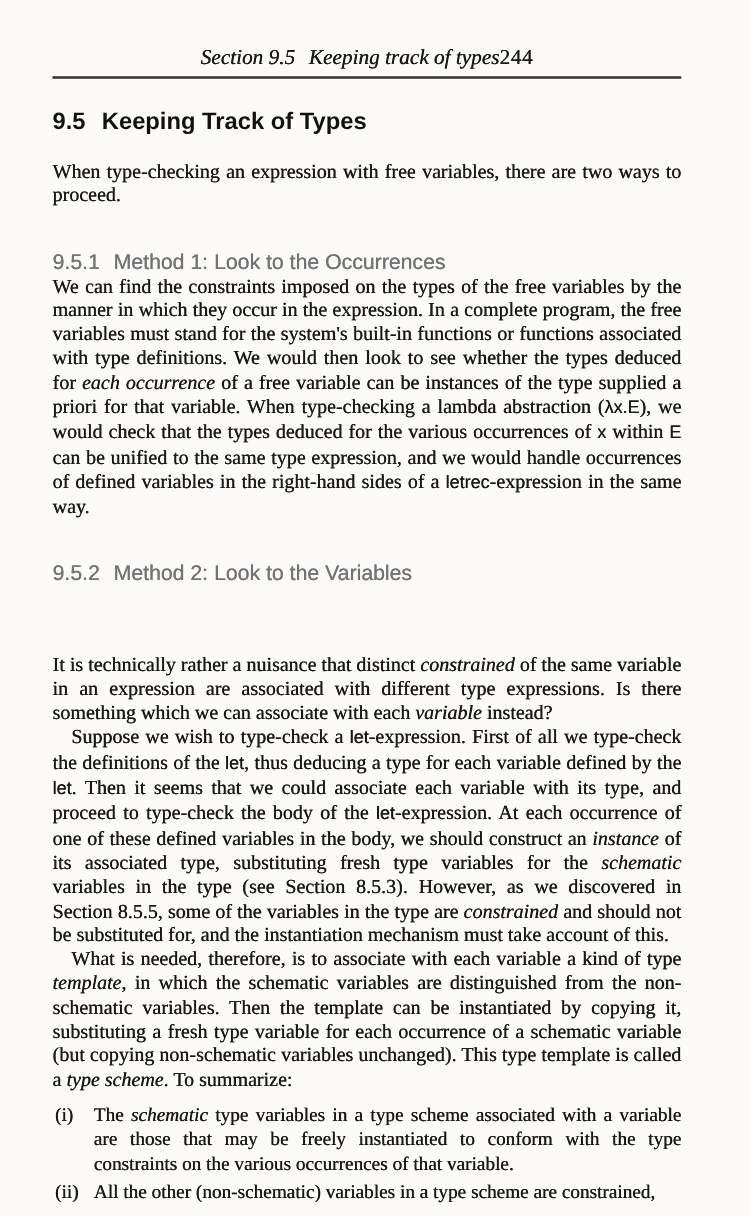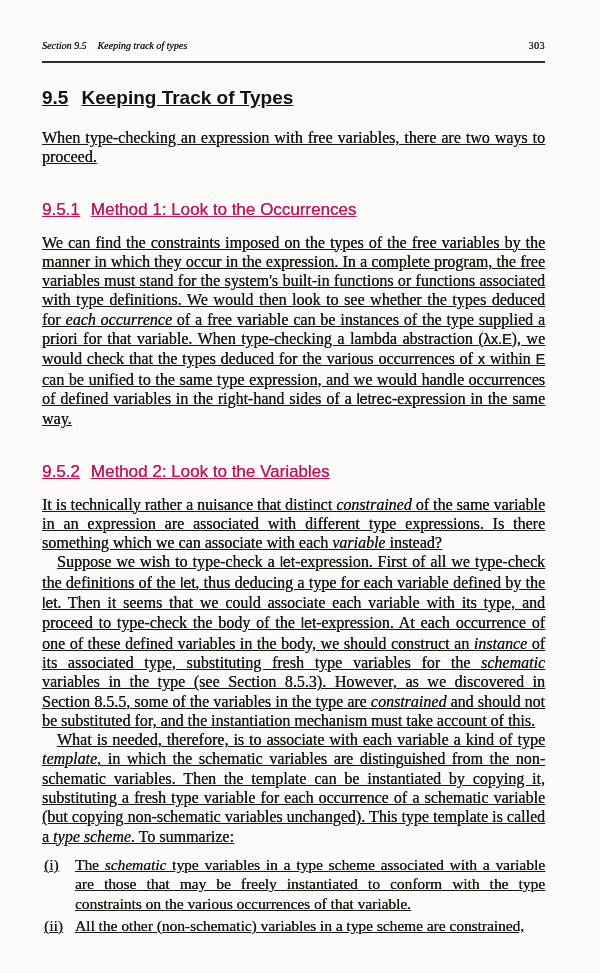--- a/index.html
+++ b/index.html
@@ -18,71 +18,71 @@
     height:973px;
     background:var(--paper);
     box-sizing:border-box;
     padding:37px 55px 0 42px;
     overflow:hidden;
     color:var(--ink);
   }
   
   .runhead{
     display:flex;
-    justify-content:space-between;
+    justify-content:center;
     align-items:baseline;
-    font-size:10px;
+    font-size:17px;
     line-height:17px;
     text-shadow:0.25px 0 0 currentColor;
   }
   .runhead .left{
     font-style:italic;
   }
   .runhead .left .sec-label{margin-right:0;}
   .runhead .left .sec-title{margin-left:11px;}
   .runhead .pageno{
     font-style:normal;
     letter-spacing:0.5px;
   }
   .rule{
     border-top:2px solid var(--rule);
     margin-top:7px;
   }
   
   .content{width:503px;}
-  .block{margin:0;text-decoration:underline;}
+  .block{margin:0;}
   .h1{
     font-family:"Liberation Sans", sans-serif;
     font-weight:bold;
     font-size:19px;
     line-height:22px;
     margin-top:24px;
     color:#14110d;
   }
   .h1 .hnum{margin-right:13px;}
   .h2{
     font-family:"Liberation Sans", sans-serif;
     font-weight:normal;
     font-size:17px;
     line-height:20px;
     margin-top:33px;
-    color:#be185d;
+    color:#737373;
     text-shadow:0.2px 0 0 currentColor;
   }
   .h2 .hnum{margin-right:11px;}
   
   .content > :nth-child(6){margin-top:54px;}
   .para{
     font-size:16px;
     line-height:19.3px;
     text-align:justify;
     text-shadow:0.25px 0 0 currentColor;
   }
   .h1 + .para{margin-top:19px;}
-  .h2 + .para{margin-top:13px;}
+  .h2 + .para{}
   .para.indent{text-indent:15px;}
   .run-italic{font-style:italic;}
   .run-sans{
     font-family:"Liberation Sans", sans-serif;
     font-size:0.9em;
   }
   .li{
     display:flex;
     font-size:15.4px;
     line-height:19.3px;
@@ -102,21 +102,21 @@
   }
 </style>
 </head>
 <body>
 
 <div class="page">
   <div class="runhead">
     <div class="left">
       <span class="sec-label">Section 9.5</span><span class="sec-title">Keeping track of types</span>
     </div>
-    <div class="pageno">303</div>
+    <div class="pageno">244</div>
   </div>
   <div class="rule"></div>
 
   <div class="content">
       <div class="block h1"><span class="hnum">9.5</span><span class="htitle">Keeping Track of Types</span></div>
       <div class="block para"><span class="run">When type-checking an expression with free variables, there are two ways to proceed.</span></div>
       <div class="block h2"><span class="hnum">9.5.1</span><span class="htitle">Method 1: Look to the Occurrences</span></div>
       <div class="block para"><span class="run">We can find the constraints imposed on the types of the free variables by the manner in which they occur in the expression. In a complete program, the free variables must stand for the system's built-in functions or functions associated with type definitions. We would then look to see whether the types deduced for </span><span class="run-italic">each occurrence</span><span class="run"> of a free variable can be instances of the type supplied a priori for that variable. When type-checking a lambda abstraction (</span><span class="run-sans">λx.E</span><span class="run">), we would check that the types deduced for the various occurrences of </span><span class="run-sans">x</span><span class="run"> within </span><span class="run-sans">E</span><span class="run"> can be unified to the same type expression, and we would handle occurrences of defined variables in the right-hand sides of a </span><span class="run-sans">letrec</span><span class="run">-expression in the same way.</span></div>
       <div class="block h2"><span class="hnum">9.5.2</span><span class="htitle">Method 2: Look to the Variables</span></div>
       <div class="block para"><span class="run">It is technically rather a nuisance that distinct </span><span class="run-italic">constrained</span><span class="run"> of the same variable in an expression are associated with different type expressions. Is there something which we can associate with each </span><span class="run-italic">variable</span><span class="run"> instead?</span></div>

